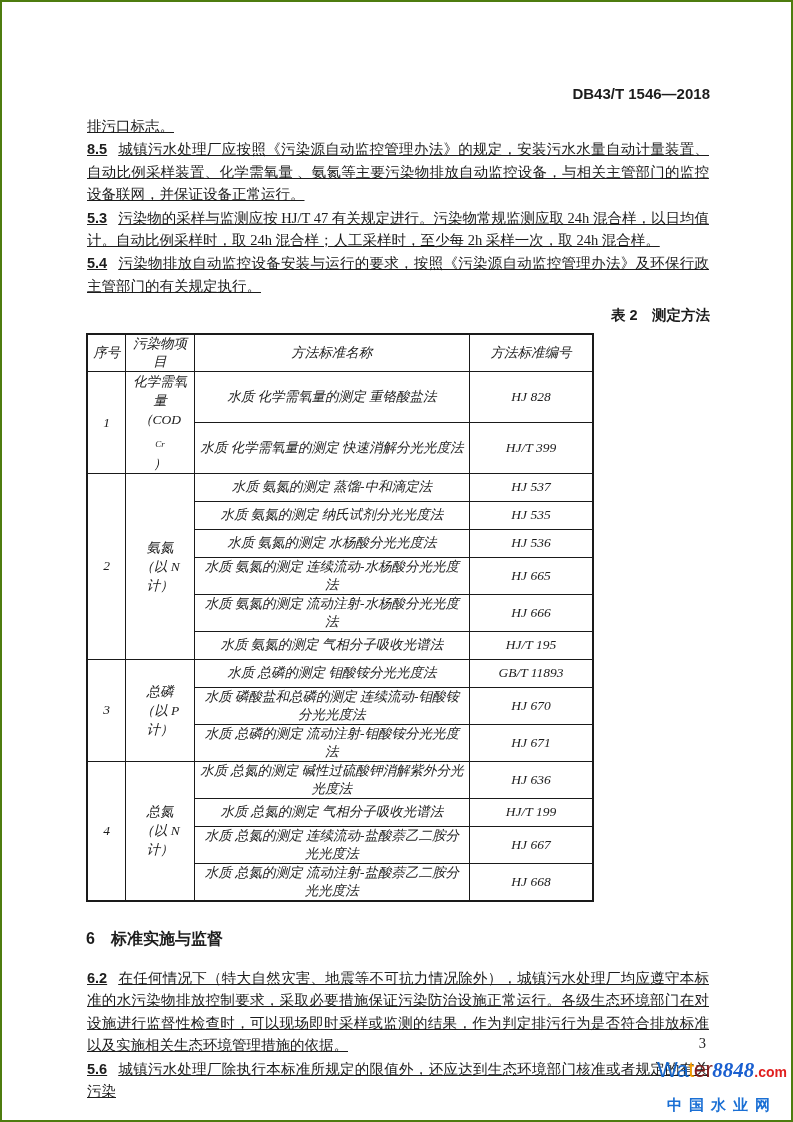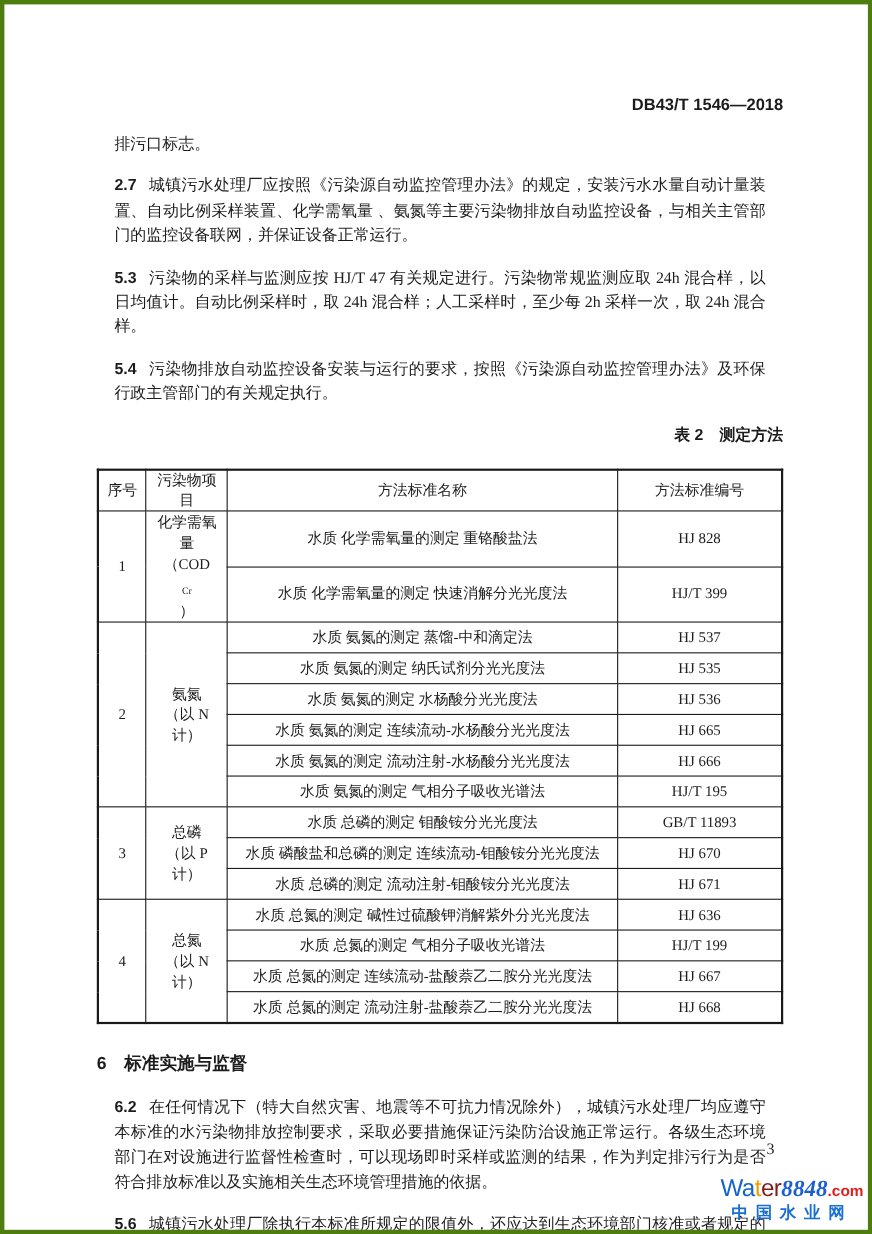--- a/index.html
+++ b/index.html
@@ -1,20 +1,20 @@
 <!DOCTYPE html>
 <html><head>
 <meta charset="utf-8">
 <style>
   html,body{margin:0;padding:0;background:#ffffff;}
   .page{
     position:relative;
     width:793px;height:1122px;
     background:#ffffff;
-    border:4px solid #4d7c0f;
+    border:2px solid #4d7c0f;
     box-sizing:border-box;
     font-family:"Liberation Serif","DejaVu Serif",serif;
     color:#1c1c1c;
     overflow:hidden;
   }
   .content{
     position:absolute;
     left:84px;top:0;width:624px;
   }
   .doc-code{
@@ -25,39 +25,40 @@
     font-size:15px;
     letter-spacing:0px;
     line-height:16px;
   }
   .body-text{
     margin-top:13px;
     font-size:14.5px;
     line-height:22.4px;
     text-align:justify;
   }
-  .body-text p{margin:16px;}
+  .body-text p{margin:1px;text-decoration:underline;}
   .clause-num{
     font-family:"Liberation Sans","DejaVu Sans",sans-serif;
     font-weight:bold;
     margin-right:11px;
   }
   .table-title{
     margin-top:8px;
     text-align:right;
     font-weight:bold;
     font-size:14.5px;
     line-height:20px;
     font-family:"Liberation Sans","DejaVu Sans",sans-serif;
   }
   table.std{
-    margin-top:20px;
+    margin-top:8px;
     border-collapse:collapse;
-    width:624px;
+    width:508px;
     font-size:13.5px;
+    font-style:italic;
   }
   table.std td,table.std th{
     border:1px solid #1a1a1a;
     padding:0 4px;
     height:27px;
     font-weight:normal;
     text-align:center;
     vertical-align:middle;
   }
   table.std{border:2px solid #1a1a1a;}
@@ -92,38 +93,38 @@
   .lg-blue{color:#1565c8;}
   .lg-orange{color:#f59b00;}
   .lg-green{color:#7f1d1d;}
   .logo-8848{
     font-family:"Liberation Serif","DejaVu Serif",serif;
     font-style:italic;font-weight:bold;
     font-size:21px;color:#1a5fd0;
   }
   .logo-com{font-size:14px;color:#e02020;font-weight:bold;}
   .logo-cn{
-    margin-top:4px;
+    margin-top:16px;
     color:#1a6fd4;font-weight:bold;
     font-size:15px;letter-spacing:7px;
     white-space:nowrap;
   }
   sub.cod-sub{font-size:9px;}
 </style>
 </head>
 <body>
 
 <div class="page">
   <div class="content">
 
     <div class="doc-code">DB43/T 1546—2018</div>
 
     <div class="body-text">
       <p>排污口标志。</p>
-      <p><span class="clause-num">2.7</span><span>城镇污水处理厂应按照《污染源自动监控管理办法》的规定，安装污水水量自动计量装置、自动比例采样装置、化学需氧量 、氨氮等主要污染物排放自动监控设备，与相关主管部门的监控设备联网，并保证设备正常运行。</span></p>
+      <p><span class="clause-num">8.5</span><span>城镇污水处理厂应按照《污染源自动监控管理办法》的规定，安装污水水量自动计量装置、自动比例采样装置、化学需氧量 、氨氮等主要污染物排放自动监控设备，与相关主管部门的监控设备联网，并保证设备正常运行。</span></p>
       <p><span class="clause-num">5.3</span><span>污染物的采样与监测应按 HJ/T 47 有关规定进行。污染物常规监测应取 24h 混合样，以日均值计。自动比例采样时，取 24h 混合样；人工采样时，至少每 2h 采样一次，取 24h 混合样。</span></p>
       <p><span class="clause-num">5.4</span><span>污染物排放自动监控设备安装与运行的要求，按照《污染源自动监控管理办法》及环保行政主管部门的有关规定执行。</span></p>
     </div>
 
     <div class="table-title">表 2　测定方法</div>
 
     <table class="std">
       <colgroup>
           <col class="c-no">
           <col class="c-pol">

